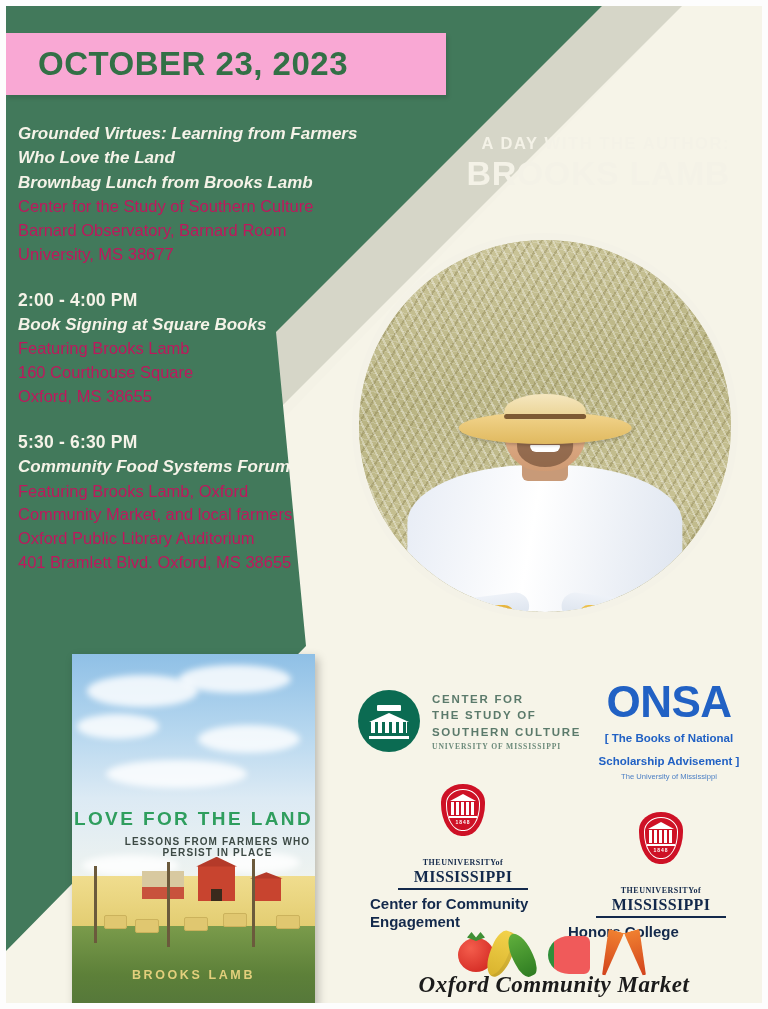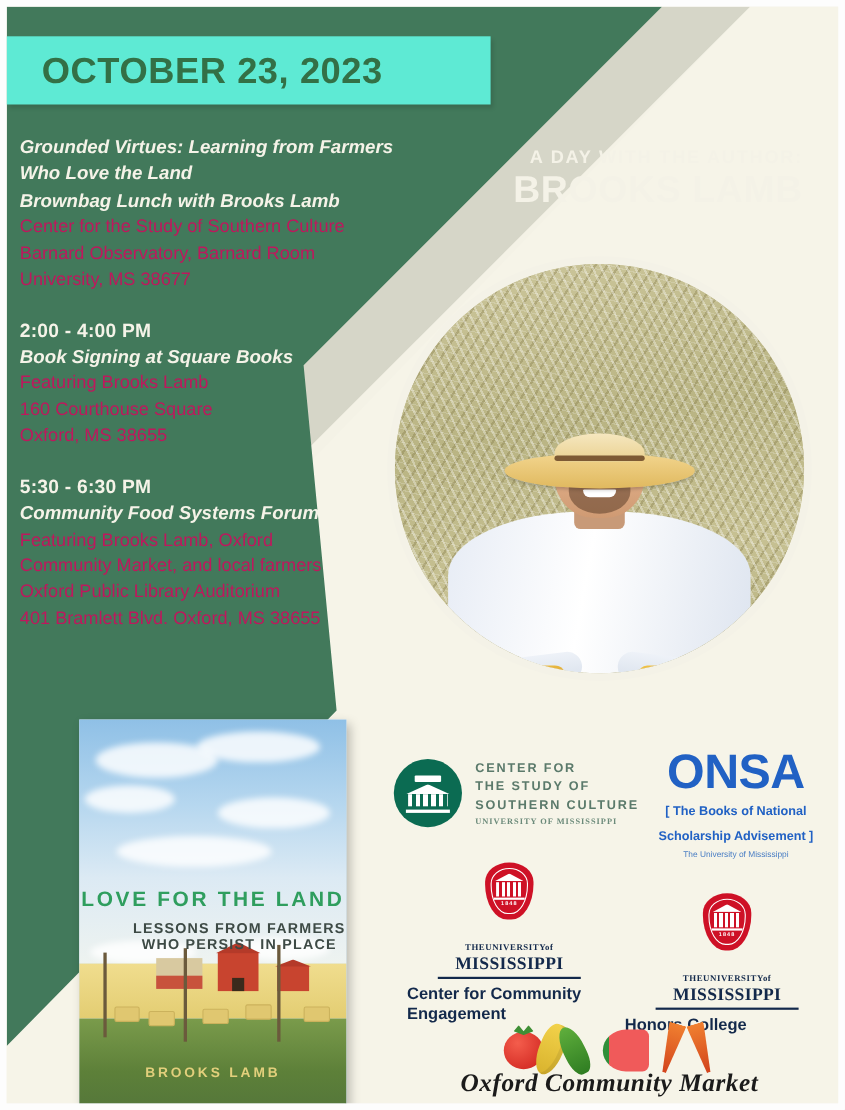--- a/index.html
+++ b/index.html
@@ -22,21 +22,21 @@
   
   #band-top{left:0;top:0;width:756px;height:997px;background:#d6d6c8;
      clip-path:polygon(596px 0, 676px 0, 74px 602px, 0 602px, 0 560px);}
 
   
   #cream-top{left:0;top:0;width:756px;height:997px;background:#f6f4e8;
      clip-path:polygon(676px 0, 756px 0, 756px 997px, 0 997px, 0 700px);}
 
   
   #date-banner{position:absolute;left:0;top:27px;width:440px;height:62px;
-     background:#5eead4;display:flex;align-items:center;
+     background:#f9a8d4;display:flex;align-items:center;
      box-shadow:2px 3px 4px rgba(0,0,0,.13);}
   #date-banner .txt{margin-left:32px;color:#337046;font-size:33px;
      font-weight:bold;letter-spacing:.5px;}
 
   
   #schedule{position:absolute;left:12px;top:116px;width:360px;color:#f2f0e3;}
   .block{margin-bottom:21px;}
   .time{font-size:17.5px;font-weight:bold;line-height:1.42;
         color:#f5f3e8;letter-spacing:.2px;}
   .title{font-size:17px;font-weight:bold;font-style:italic;line-height:1.44;
@@ -108,21 +108,21 @@
   .barn .roof{position:absolute;left:-6%;top:-26%;width:112%;height:28%;
      background:#b43a29;clip-path:polygon(0 100%,50% 0,100% 100%);}
   .barn .door{position:absolute;left:36%;bottom:0;width:28%;height:34%;background:#3a2a1c;}
   .shed{position:absolute;background:#d8c9a0;}
   .shed .base{position:absolute;left:0;right:0;bottom:0;height:42%;background:#c8523c;}
   .post{position:absolute;width:3px;background:#6b5a3c;}
   .bale{position:absolute;background:#e0c770;border:1px solid #cbb25c;border-radius:2px;}
   #book .bk-title{position:absolute;left:0;right:0;top:43.5%;text-align:center;
      color:#2f9e5e;font-size:19px;font-weight:bold;letter-spacing:2.4px;}
   #book .bk-sub{position:absolute;left:16px;right:0;top:51.5%;text-align:center;
-     color:#3d4a45;font-size:13px;font-weight:bold;letter-spacing:1.1px;margin-left:32px;}
+     color:#3d4a45;font-size:10px;font-weight:bold;letter-spacing:1.1px;margin-left:32px;}
   #book .bk-author{position:absolute;left:0;right:0;bottom:7%;text-align:center;
      color:#e2cf7c;font-size:12.5px;font-weight:bold;letter-spacing:2.6px;}
 
   
   #logos{position:absolute;left:340px;top:672px;width:416px;height:325px;}
   .logo-row{position:absolute;display:flex;align-items:center;}
 
   
   #cssc{left:12px;top:12px;}
   .seal{width:62px;height:62px;border-radius:50%;background:#0b6b52;
@@ -208,21 +208,21 @@
 
   <div id="date-banner">
     <div class="txt">OCTOBER 23, 2023</div>
   </div>
 
   <div id="schedule">
 
     <div class="block">
       <div class="title">Grounded Virtues: Learning from Farmers</div>
       <div class="title">Who Love the Land</div>
-      <div class="title">Brownbag Lunch with Brooks Lamb</div>
+      <div class="title">Brownbag Lunch from Brooks Lamb</div>
       <div class="detail">Center for the Study of Southern Culture</div>
       <div class="detail">Barnard Observatory, Barnard Room</div>
       <div class="detail">University, MS 38677</div>
     </div>
 
     <div class="block">
       <div class="time">2:00 - 4:00 PM</div>
       <div class="title">Book Signing at Square Books</div>
       <div class="detail">Featuring Brooks Lamb</div>
       <div class="detail">160 Courthouse Square</div>

